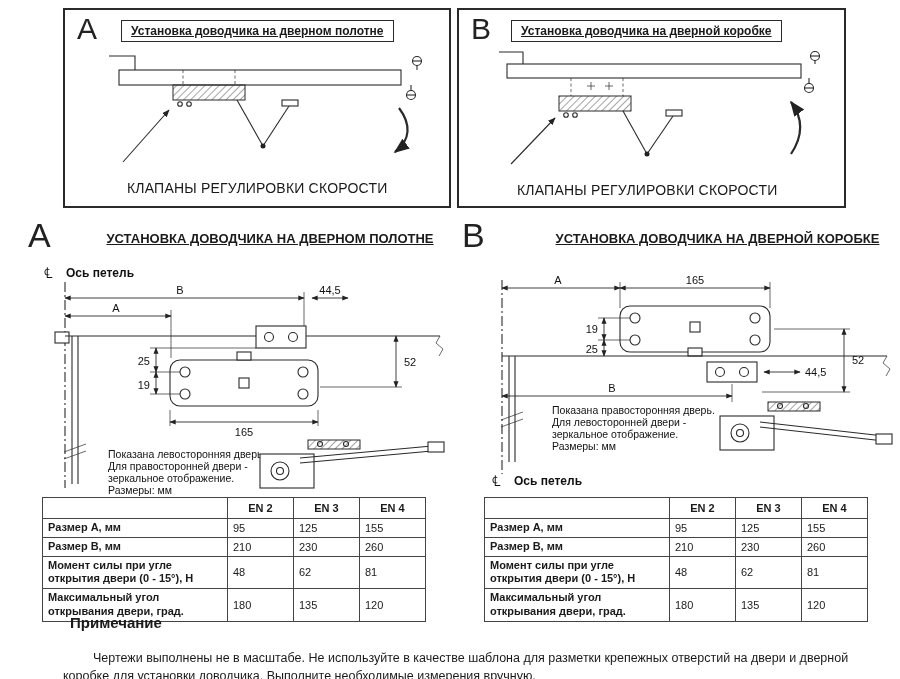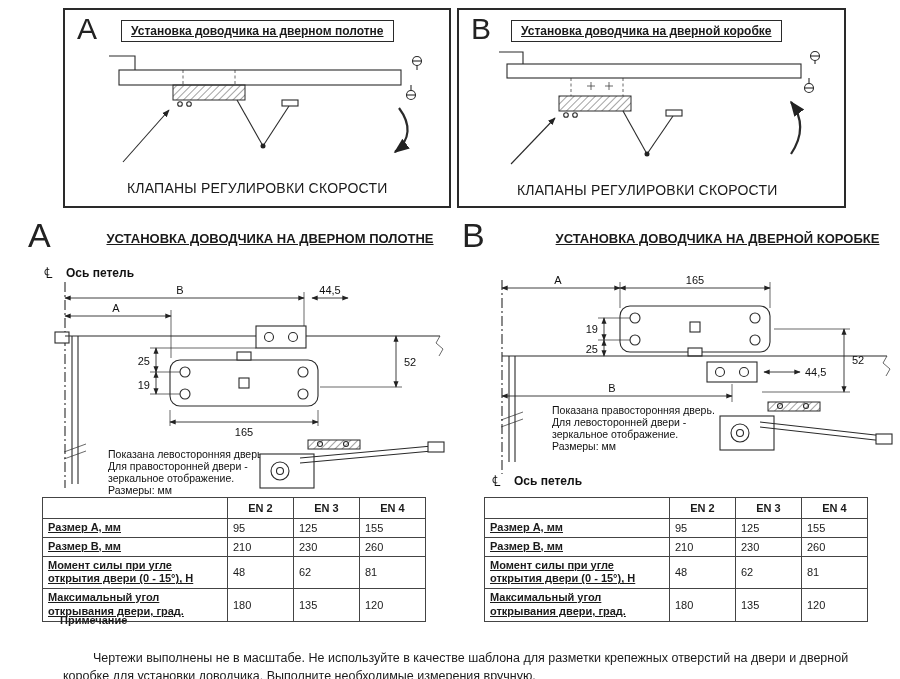--- a/index.html
+++ b/index.html
@@ -26,25 +26,25 @@
   text { fill:#111; font-family:"Liberation Sans", sans-serif; }
   .t-dim  { font-size:11px; }
   .t-note { font-size:10.5px; }
   .t-axis { font-size:12px; font-weight:bold; }
   .t-cl   { font-size:15px; }
 
   table.spec { position:absolute; border-collapse:collapse; table-layout:fixed; width:383px;
                font-size:11px; background:#fff; }
   table.spec td { border:1px solid #444; padding:2px 5px; vertical-align:middle; }
   table.spec tr.hdr td { font-weight:bold; text-align:center; height:16px; }
-  table.spec td.lbl { font-weight:bold; line-height:1.25;text-decoration:underline; }
+  table.spec td.lbl { font-weight:bold; line-height:1.25; }
   table.spec td.val { }
   col.c0 { width:185px; } col.c1 { width:66px; }
 
-  .fn-head { position:absolute; left:60px; top:614px; font-size:11px; font-weight:bold; }
+  .fn-head { position:absolute; left:70px; top:614px; font-size:15px; font-weight:bold; }
   .fn-text { position:absolute; left:63px; top:636px; width:800px; font-size:12.5px;
              line-height:1.45; text-indent:30px; }
 </style>
 </head>
 <body>
 
 <div class="page">
 
   <section class="panel" style="left:63px; top:8px; width:384px; height:196px;">
     <div class="panel-letter">A</div>

